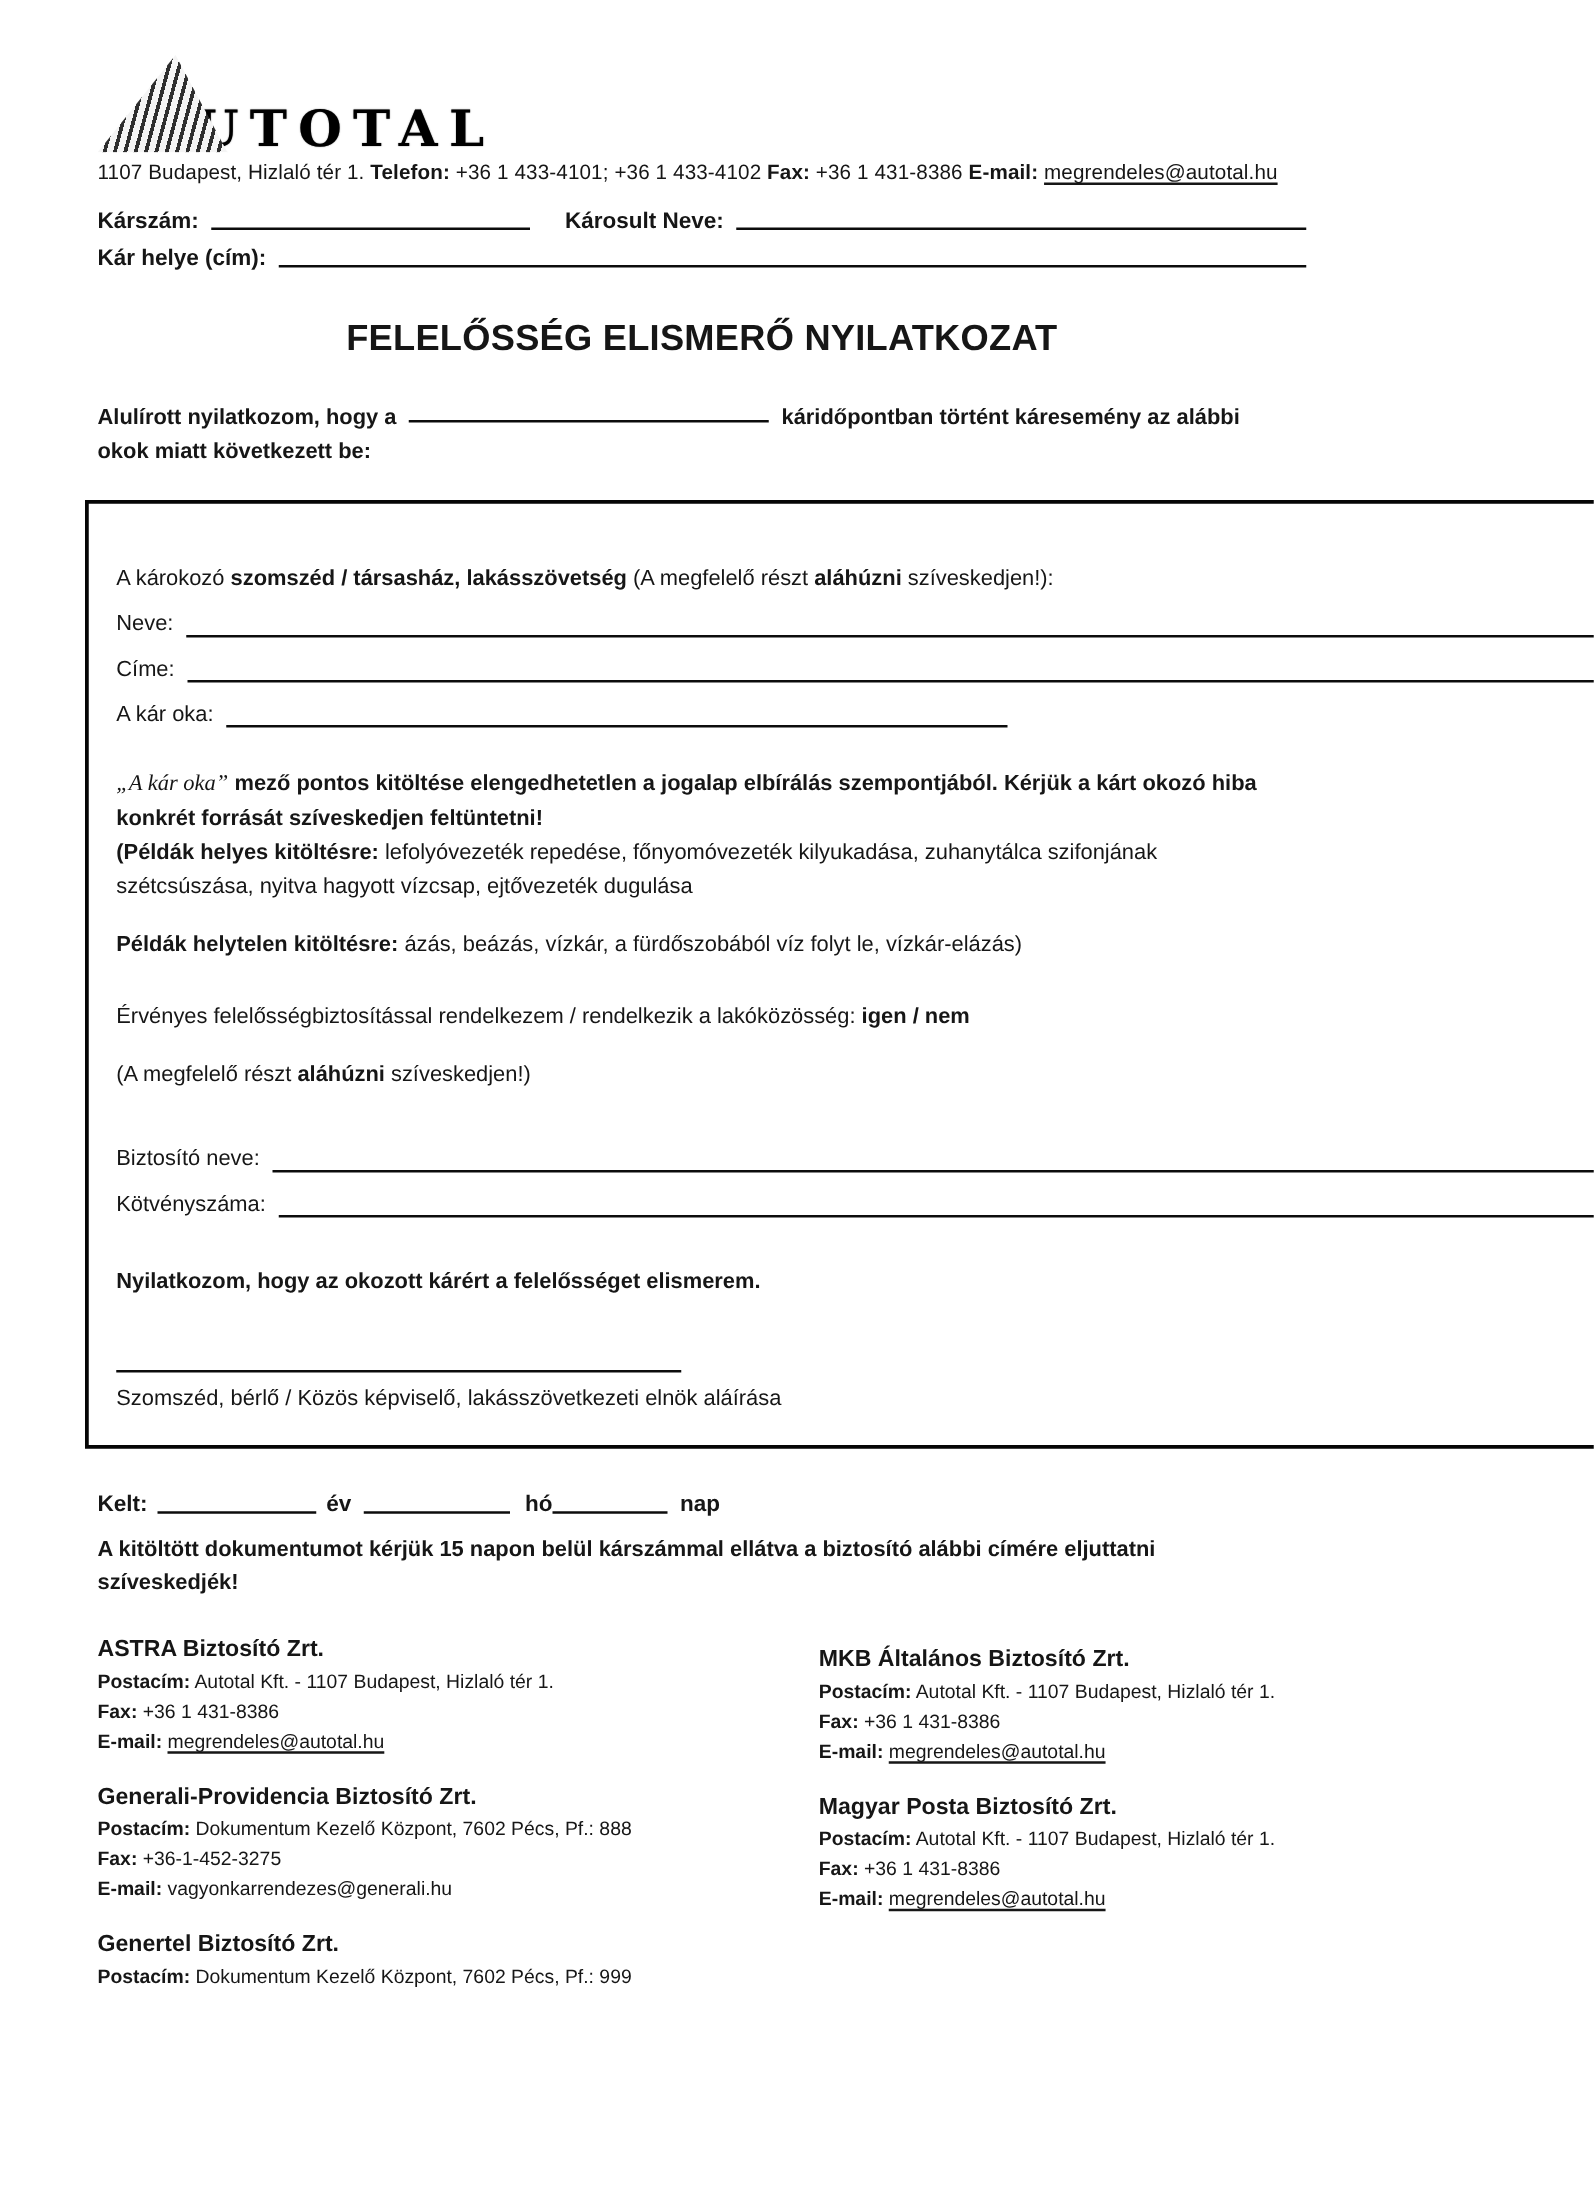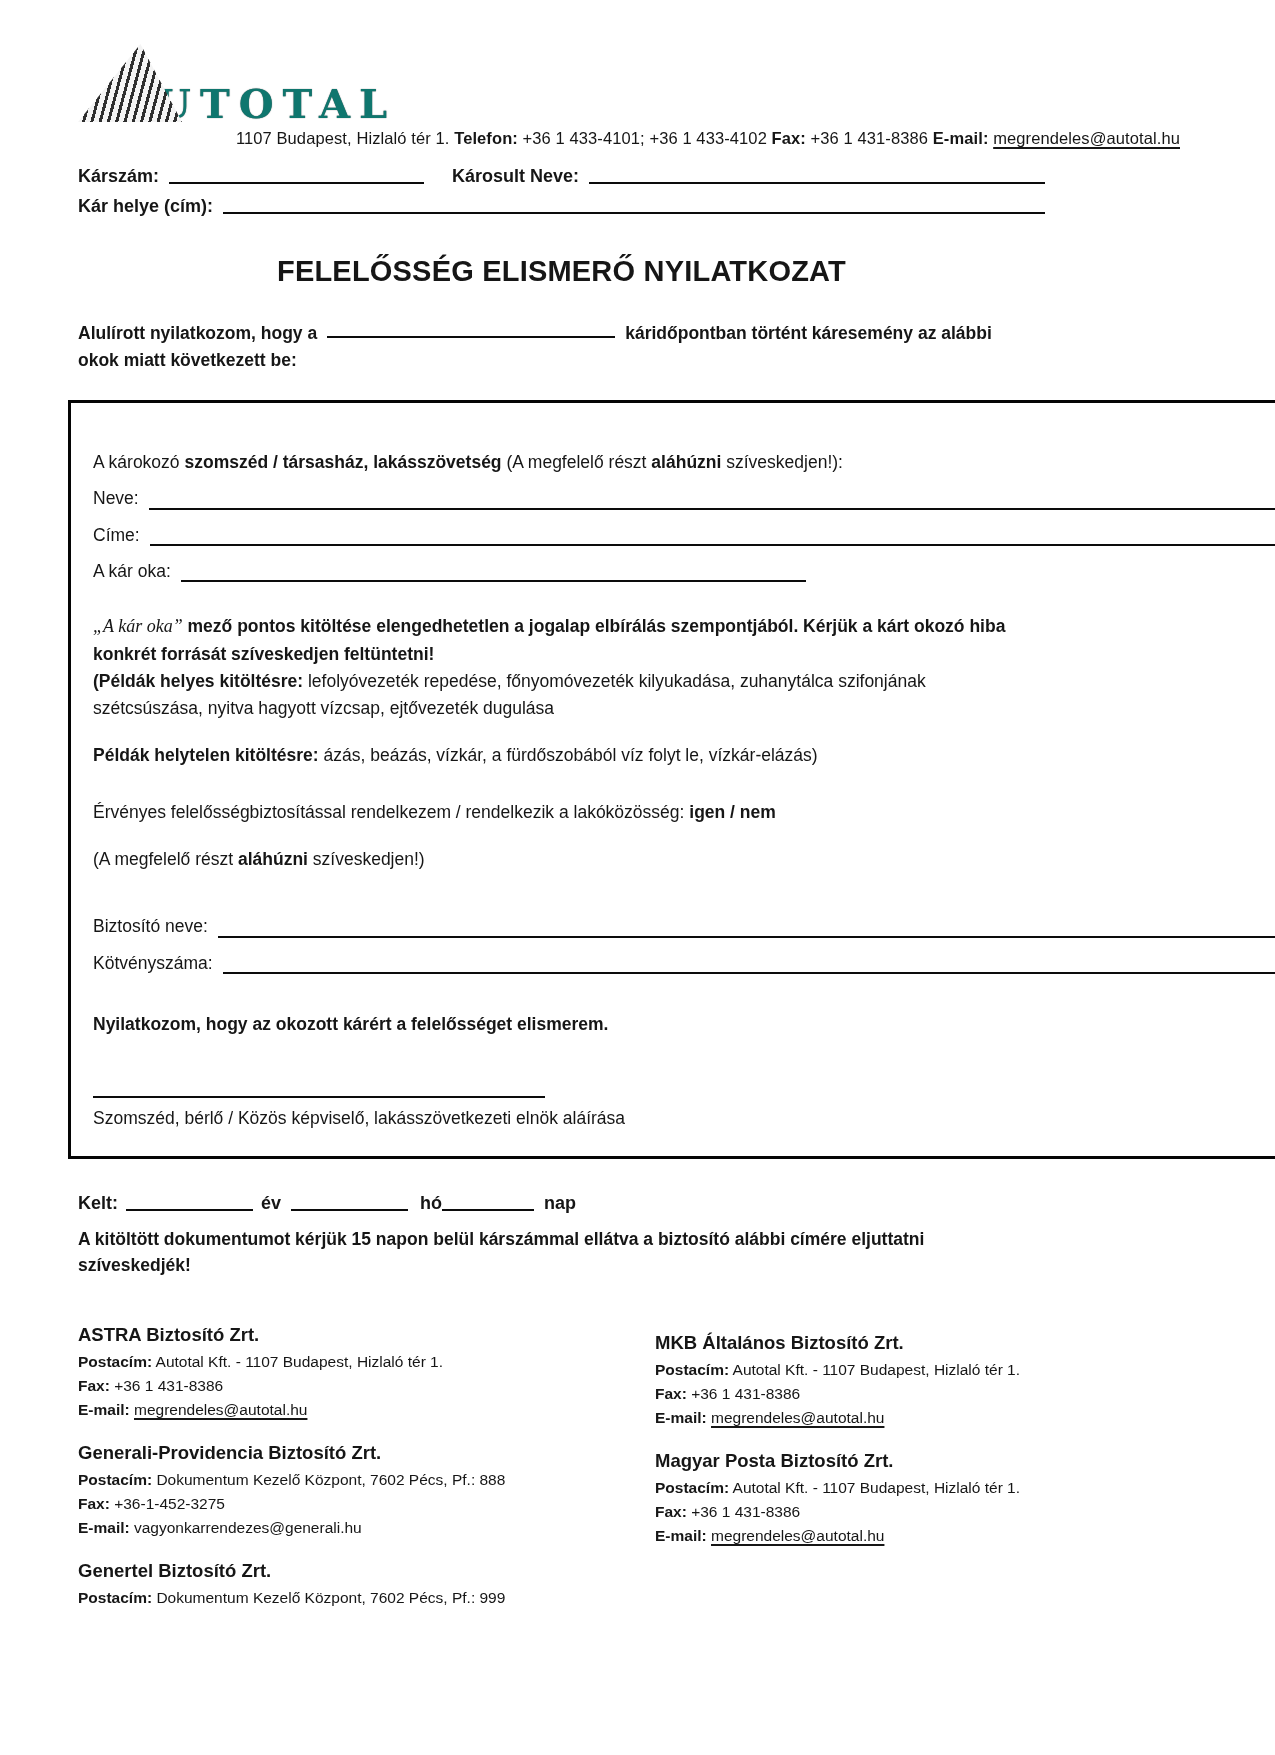--- a/index.html
+++ b/index.html
@@ -17,24 +17,24 @@
   .logo-row { display:flex; align-items:flex-end; height:82px; }
   .logo-tri {
     width:104px; height:78px;
     background:repeating-linear-gradient(105deg,#2e2e2e 0 3px,#f4f4f4 3px 8px);
     clip-path:polygon(0% 100%, 60% 0%, 100% 100%);
     flex:0 0 auto;
   }
   .logo-text {
     font-family:"DejaVu Serif", serif;
     font-weight:bold; font-size:40px; letter-spacing:9px;
-    color:#0f766e; margin-left:-26px; line-height:0.9;
+    color:#000000; margin-left:-26px; line-height:0.9;
     text-shadow:0 0 1px #555;
   }
-  .addr-line { margin-top:7px; font-size:16.5px; letter-spacing:0.1px; white-space:nowrap;text-align:right; }
+  .addr-line { margin-top:7px; font-size:16.5px; letter-spacing:0.1px; white-space:nowrap; }
   .addr-line b { font-weight:bold; }
   .uline { text-decoration:underline; text-decoration-thickness:1.5px; text-underline-offset:3px; }
 
   
   .fillrow { display:flex; align-items:flex-end; }
   .fillrow .lbl { flex:0 0 auto; white-space:nowrap; }
   .fill { border-bottom:2px solid #0c0c0c; height:1em; margin:0 0 3px 10px; }
   .grow { flex:1 1 auto; }
 
   .claim-block { margin-top:18px; width:967px; font-size:18px; font-weight:bold; }
@@ -72,21 +72,21 @@
 
   
   .kelt-row { margin-top:34px; display:flex; align-items:flex-end; font-size:18px; font-weight:bold; }
   .kelt-row .lbl { white-space:nowrap; }
   .b127 { flex:0 0 127px; border-bottom:2px solid #0c0c0c; height:1em; margin:0 8px 3px 8px; }
   .b117 { flex:0 0 117px; border-bottom:2px solid #0c0c0c; height:1em; margin:0 12px 3px 10px; }
   .b92  { flex:0 0 92px;  border-bottom:2px solid #0c0c0c; height:1em; margin:0 10px 3px 0; }
   .instr { margin-top:12px; width:1010px; font-size:17.5px; font-weight:bold; line-height:1.5; }
 
   
-  .ins-grid { margin-top:46px; display:grid; grid-template-columns:565px 1fr; column-gap:12px; row-gap:30px;gap:12px; }
+  .ins-grid { margin-top:30px; display:grid; grid-template-columns:565px 1fr; column-gap:12px; row-gap:30px;gap:12px; }
   .ins-block .ins-name { font-size:18.5px; font-weight:bold; margin-bottom:4px; }
   .ins-block .ins-ln { font-size:15.5px; line-height:1.55; }
   .ins-block .ins-ln b { font-weight:bold; }
   .ins-right { padding-top:8px; }
 </style>
 </head>
 <body>
 
 <div class="page">
 

